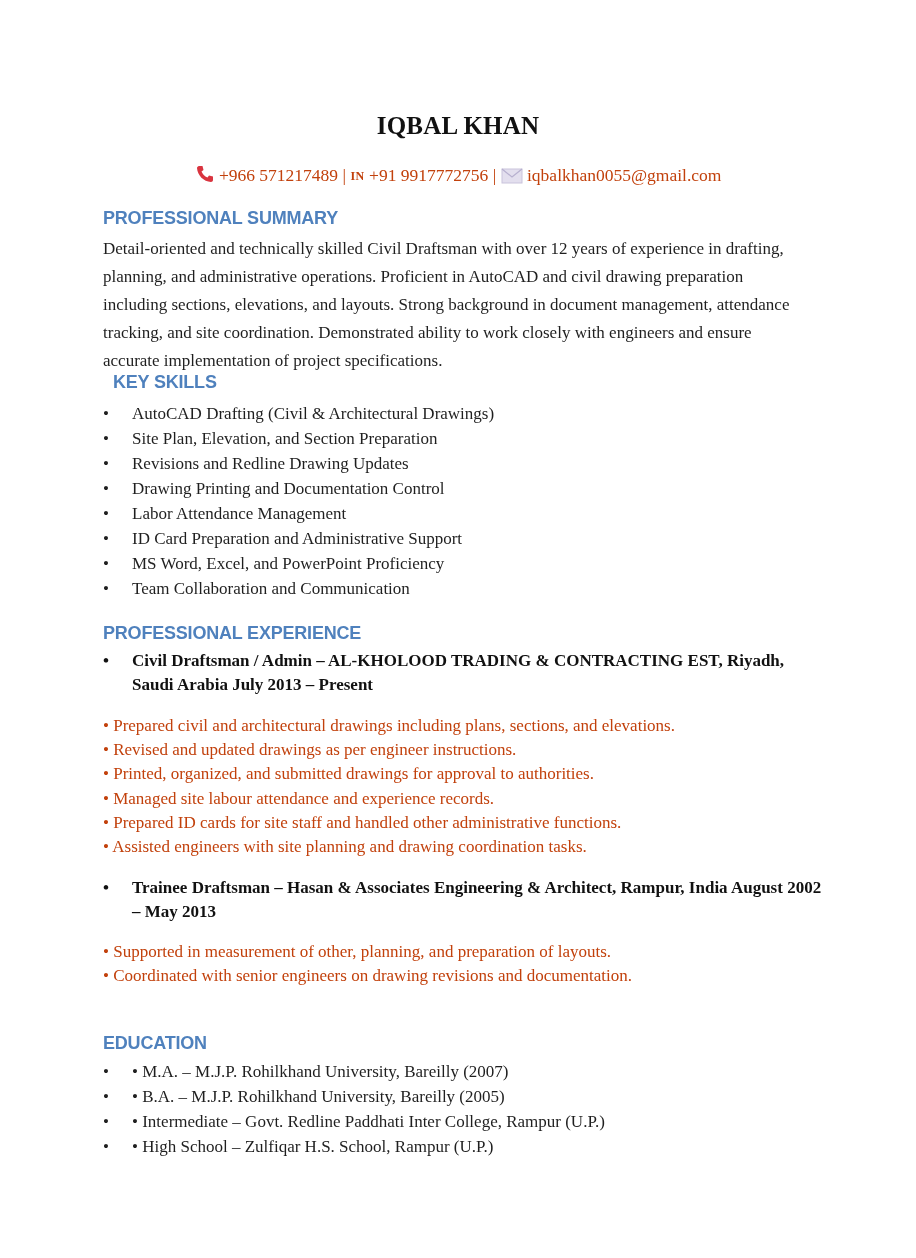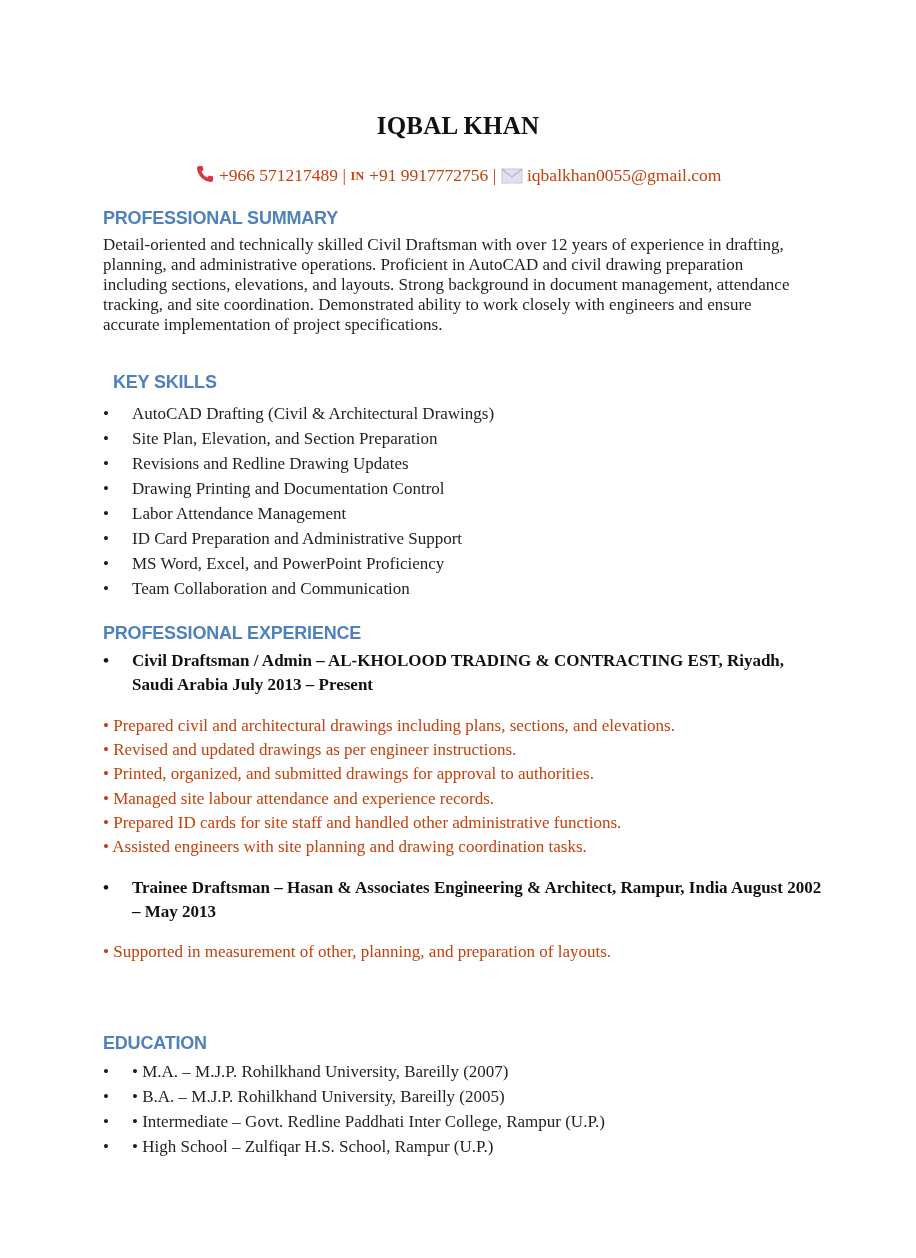--- a/index.html
+++ b/index.html
@@ -11,21 +11,21 @@
           font-family: "Liberation Serif", serif; font-weight: bold; font-size: 25px; letter-spacing: 0.2px; color: #111; }
 
   .contact { position: absolute; left: 0; width: 916px; top: 164px; text-align: center;
              font-size: 17.5px; color: #c2410c; white-space: nowrap; }
   .contact .ico { display: inline-block; vertical-align: -3px; }
   .contact .in-tag { font-size: 12px; font-weight: bold; letter-spacing: 0.5px; vertical-align: 1px; }
 
   .section-title { position: absolute; left: 103px; font-family: "Liberation Sans", "DejaVu Sans", sans-serif;
                    font-weight: bold; font-size: 18px; color: #4f81bd; letter-spacing: -0.2px; }
 
-  .summary { position: absolute; left: 103px; top: 235px; width: 700px; font-size: 17px; line-height: 20px; color: #1f1f1f; }
+  .summary { position: absolute; left: 103px; top: 235px; width: 700px; font-size: 17px; line-height: 28px; color: #1f1f1f; }
 
   .bul-list { position: absolute; left: 103px; margin: 0; padding: 0; list-style: none; font-size: 17px; color: #1f1f1f; }
   .bul-list li { position: relative; padding-left: 29px; height: 25px; line-height: 25px; white-space: nowrap; }
   .bul-list li .dot { position: absolute; left: 0; top: 0; }
 
   .job-title { position: absolute; left: 103px; font-size: 17px; font-weight: bold; line-height: 24px; color: #111; }
   .job-title .dot { position: absolute; left: 0; top: 0; }
   .job-title .txt { display: block; margin-left: 29px; width: 680px; }
 
   .plain-list { position: absolute; left: 103px; margin: 0; padding: 0; list-style: none; font-size: 17px; color: #c2410c; }
@@ -87,20 +87,21 @@
     <li>• Prepared ID cards for site staff and handled other administrative functions.</li>
     <li>• Assisted engineers with site planning and drawing coordination tasks.</li>
   </ul>
 
   <div class="job-title" style="top:876px;">
     <span class="dot">•</span>
     <span class="txt" style="width:700px;">Trainee Draftsman – Hasan &amp; Associates Engineering &amp; Architect, Rampur, India August 2002 – May 2013</span>
   </div>
   <ul class="plain-list" style="top:940px;">
     <li>• Supported in measurement of other, planning, and preparation of layouts.</li>
+    <li>• Coordinated with senior engineers on drawing revisions and documentation.</li>
   </ul>
 
   <div class="section-title" style="top:1033px;">EDUCATION</div>
   <ul class="bul-list edu-list" style="top:1059px;">
     <li><span class="dot">•</span><span>• M.A. – M.J.P. Rohilkhand University, Bareilly (2007)</span></li>
     <li><span class="dot">•</span><span>• B.A. – M.J.P. Rohilkhand University, Bareilly (2005)</span></li>
     <li><span class="dot">•</span><span>• Intermediate – Govt. Redline Paddhati Inter College, Rampur (U.P.)</span></li>
     <li><span class="dot">•</span><span>• High School – Zulfiqar H.S. School, Rampur (U.P.)</span></li>
   </ul>
 

